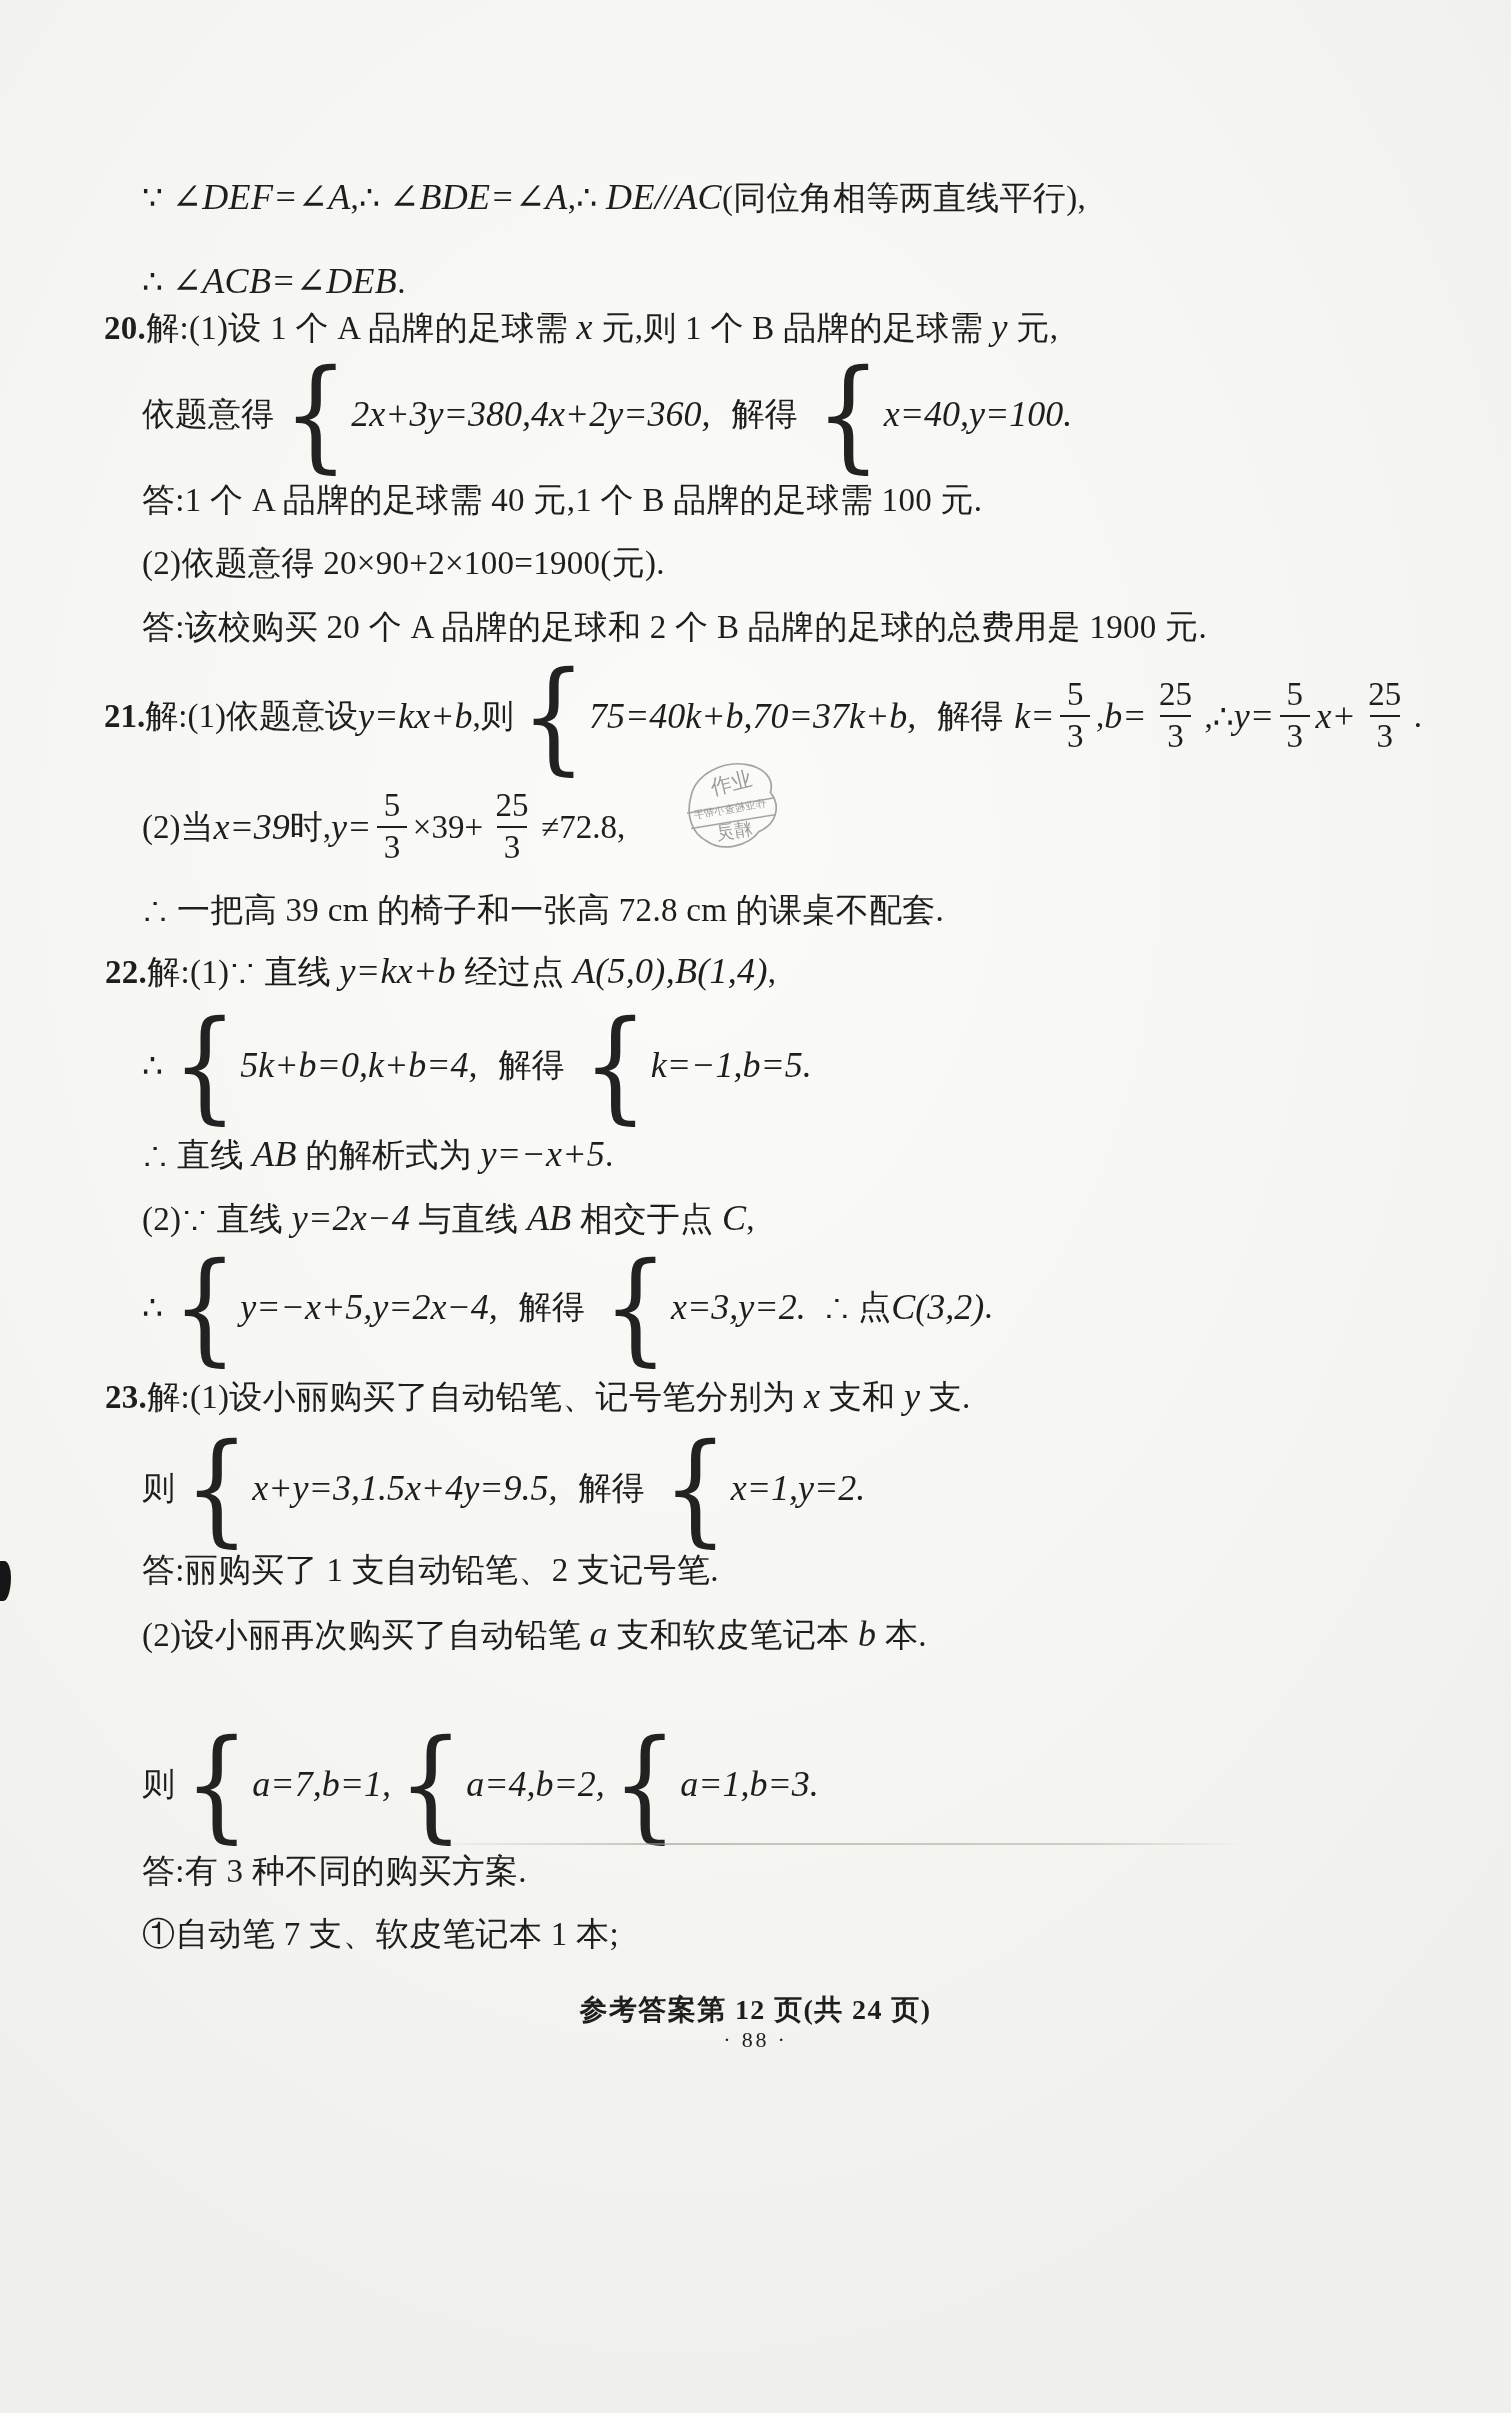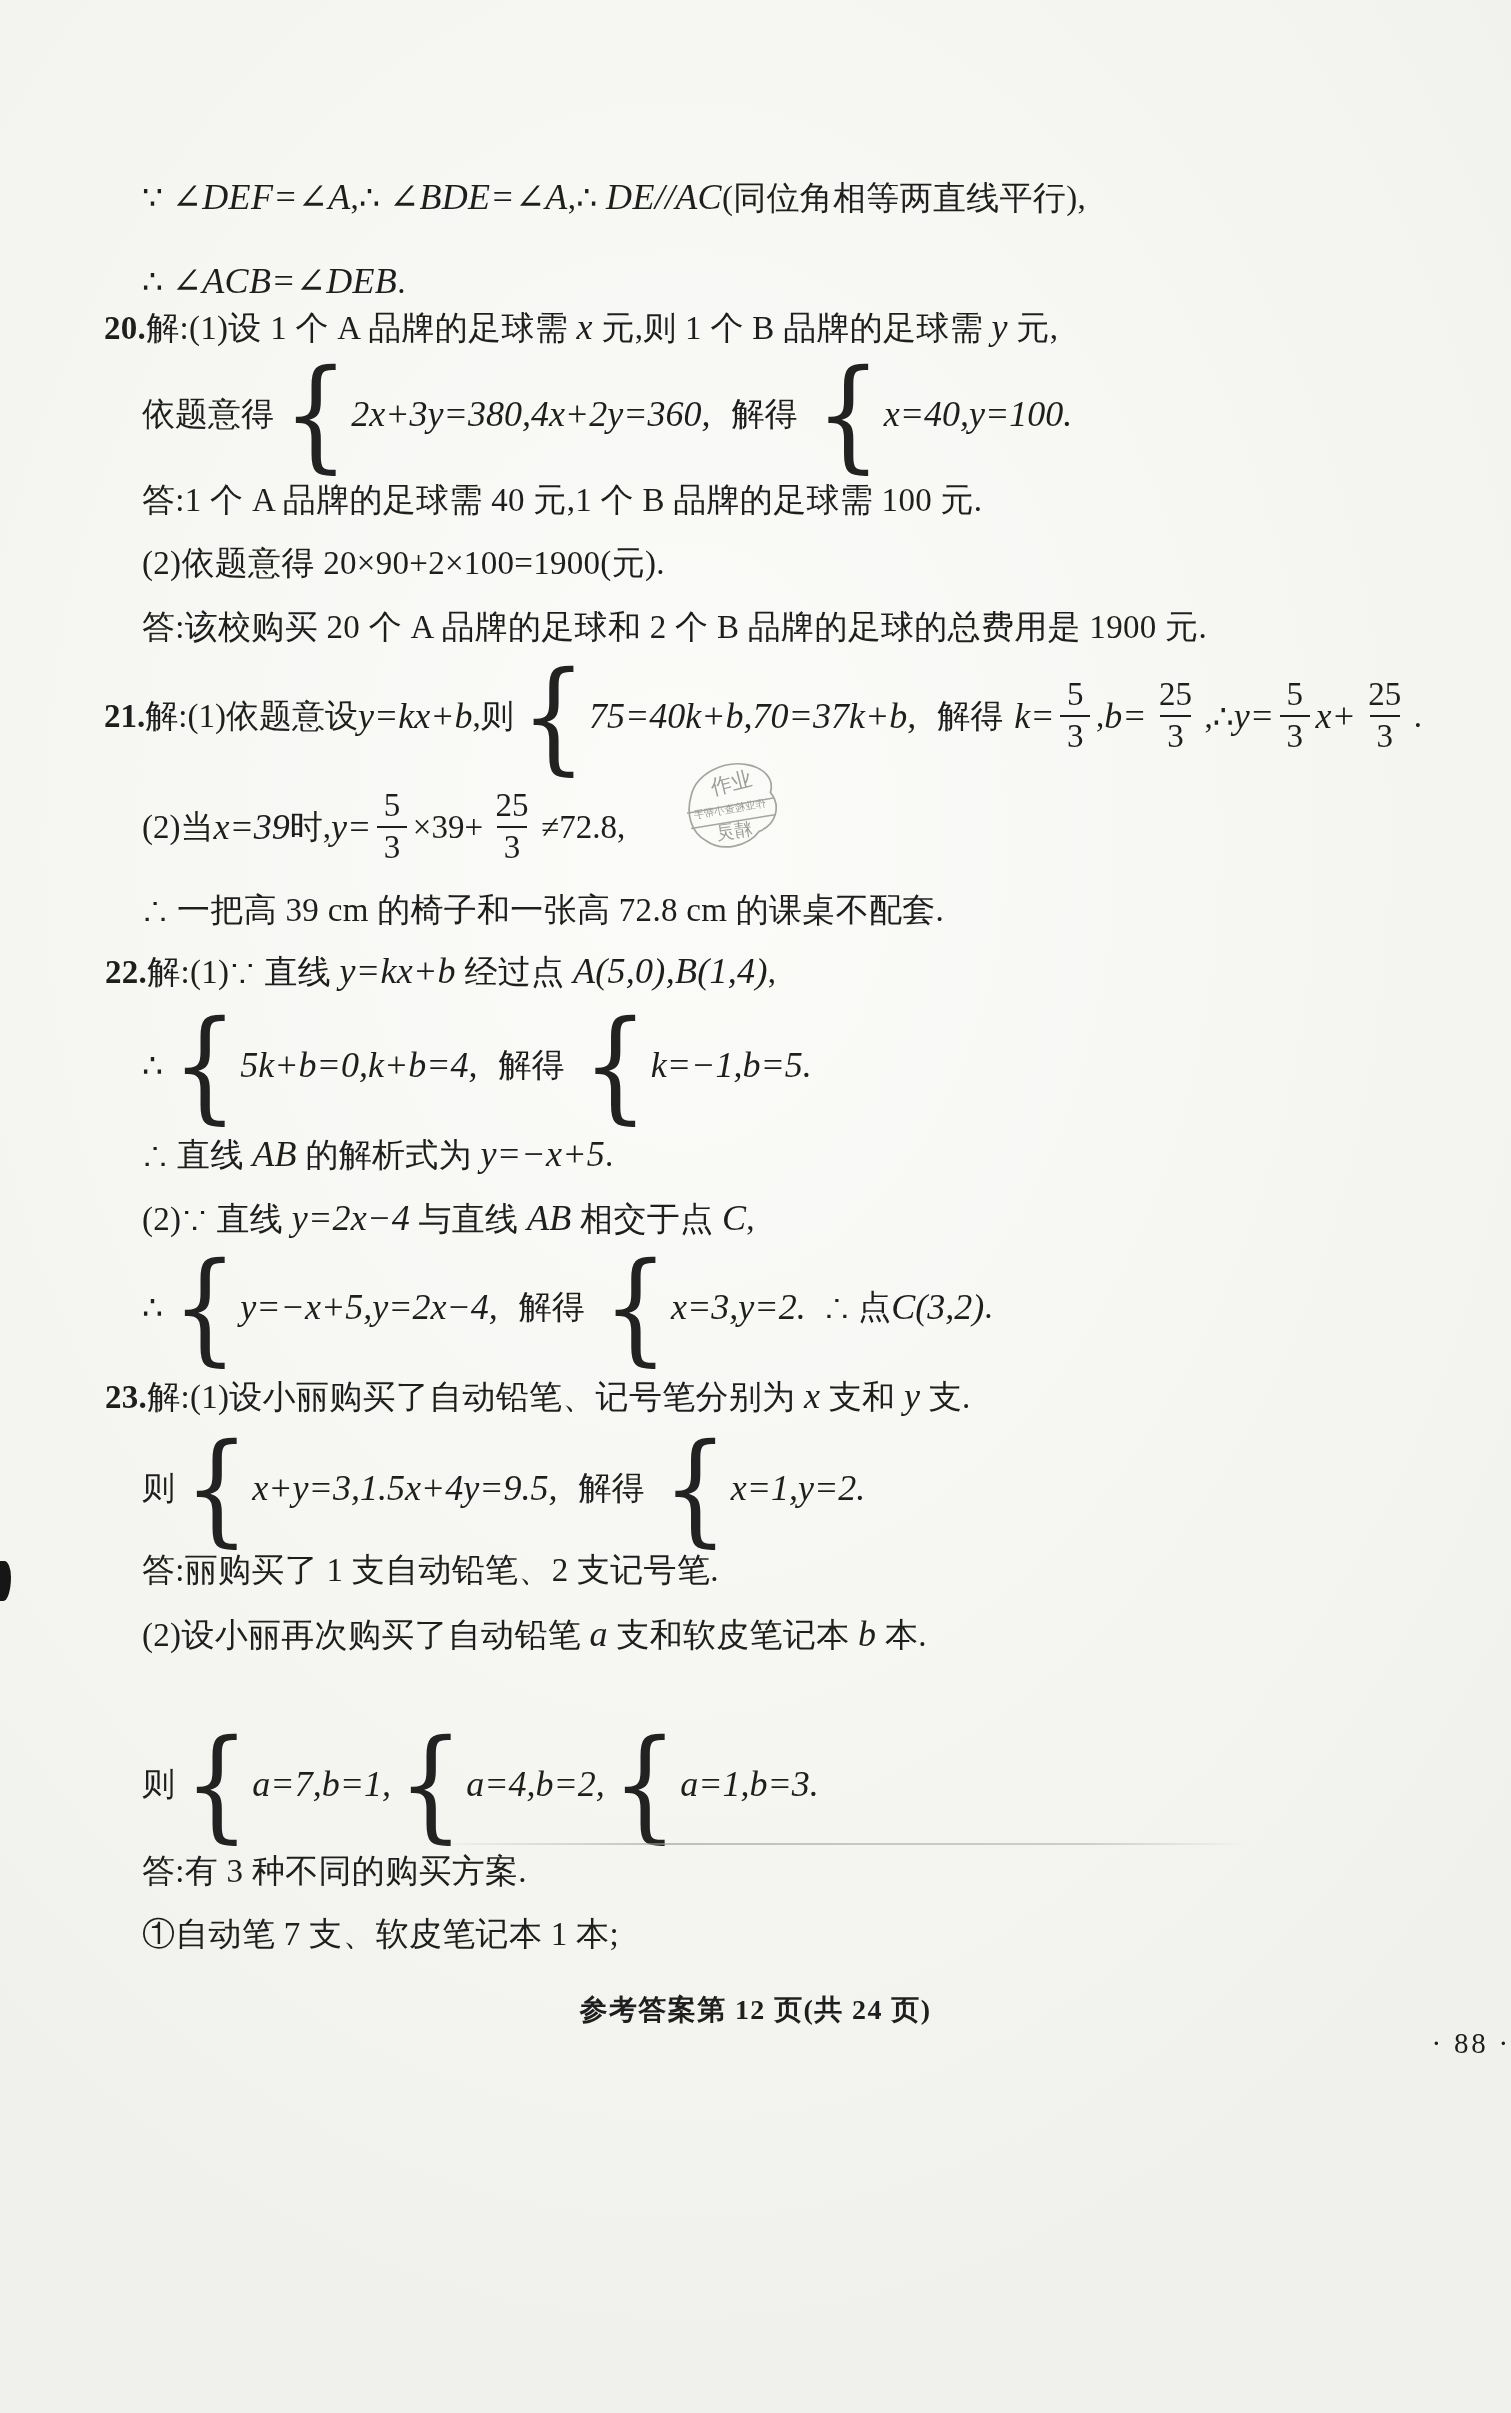--- a/index.html
+++ b/index.html
@@ -23,22 +23,22 @@
   }
   .solve { margin:0 11px 0 21px; }
   .pre { margin-right:2px; }
   .post { margin-left:18px; }
   .grp { display:inline-flex; align-items:center; }
   .frac { display:inline-flex; flex-direction:column; align-items:center; font-size:33px; line-height:1.08; margin:0 5.5px; font-style:normal; }
   .frac .fn { padding:0 7px 2.1px; }
   .frac .fd { border-top:2.8px solid #1e1e1e; padding:2.1px 7px 0; }
   .footer1 { position:absolute; top:1991px; left:0; width:100%; text-align:center;
              font-size:28px; font-weight:700; letter-spacing:1.4px; }
-  .footer2 { position:absolute; top:2027px; left:0; width:100%; text-align:right;
-             font-size:29px; letter-spacing:2.8px; }
+  .footer2 { position:absolute; top:2027px; left:0; width:100%; text-align:center;
+             font-size:22px; letter-spacing:2.8px; }
   .stamp { position:absolute; left:669px; top:752px; width:125px; height:110px; opacity:.85; }
   .smudge { position:absolute; left:0; top:1561px; width:11px; height:40px; background:#161616;
             border-radius:0 60% 70% 0 / 0 40% 60% 0; }
   .scanline { position:absolute; left:423px; top:1843px; width:825px; height:2.1px;
               background:linear-gradient(90deg, rgba(170,170,164,0), rgba(158,158,152,.6) 30%, rgba(158,158,152,.45) 80%, rgba(170,170,164,0)); }
 </style>
 </head>
 <body>
 
 <div class="page">

